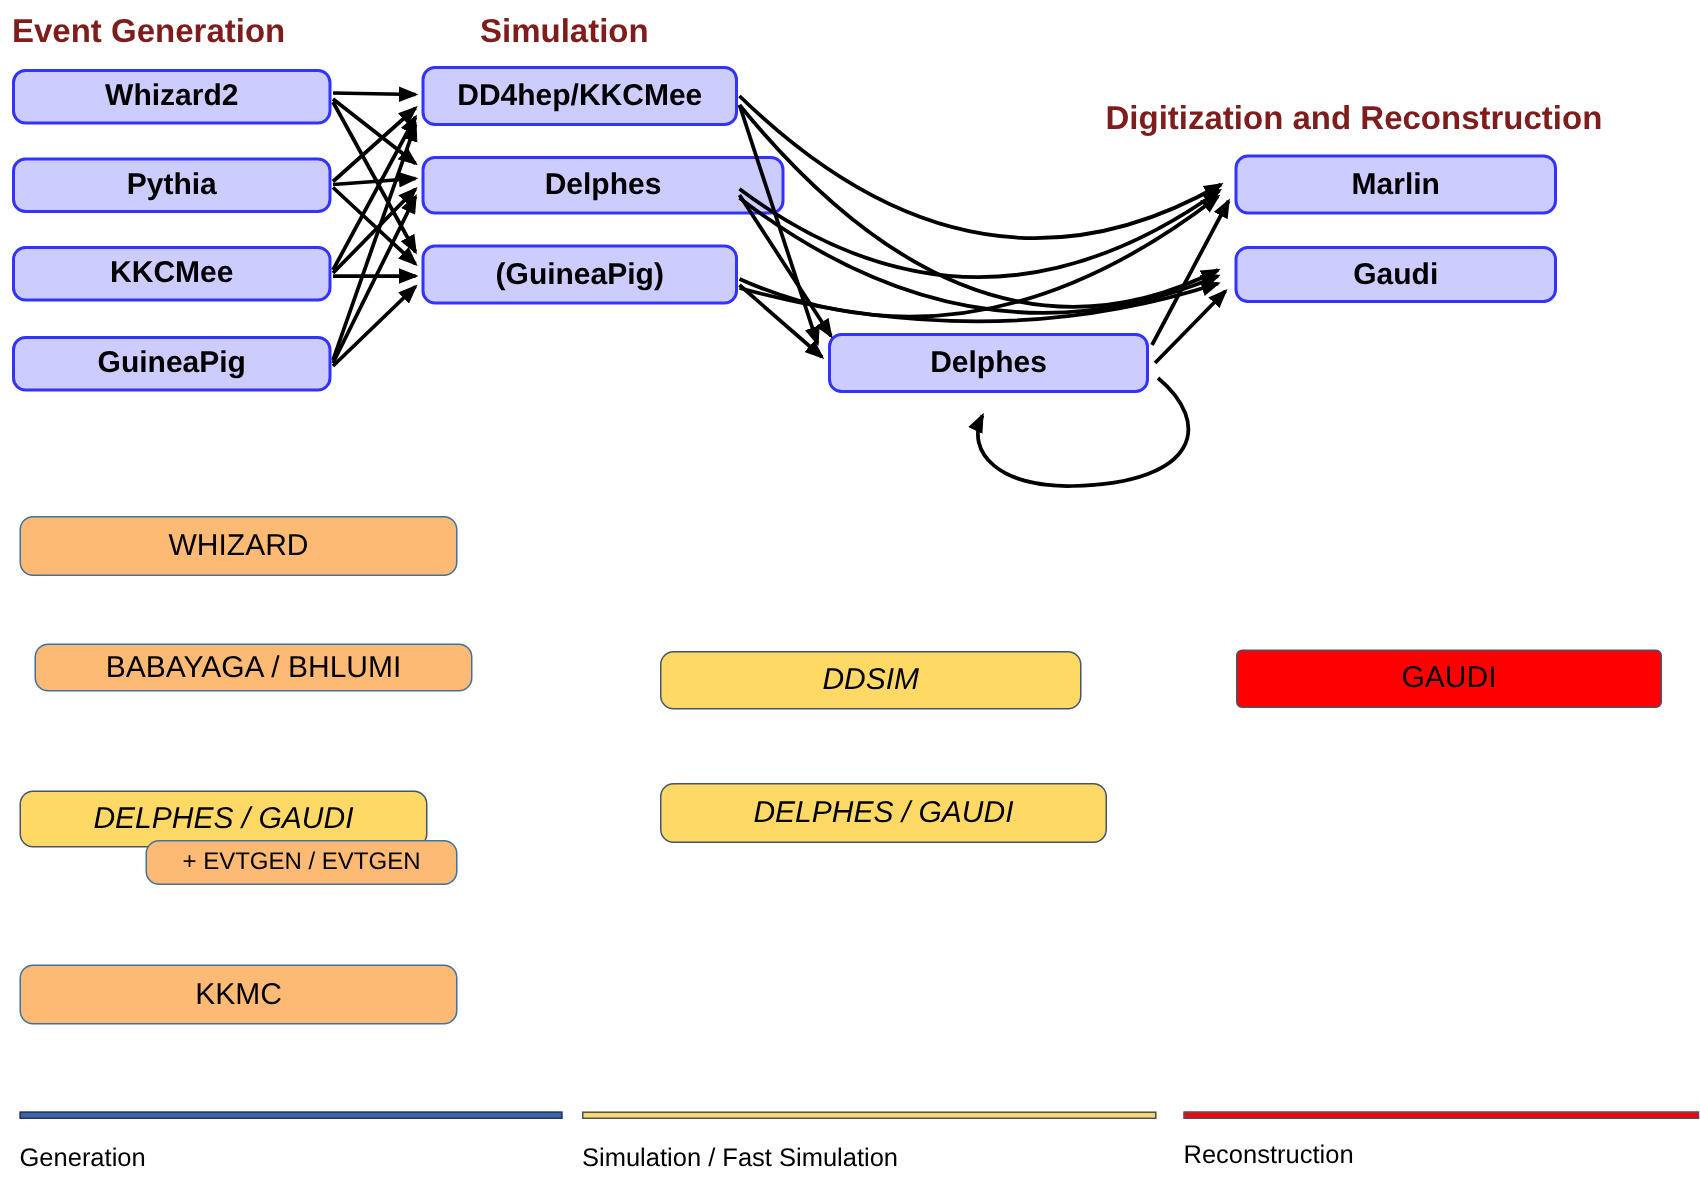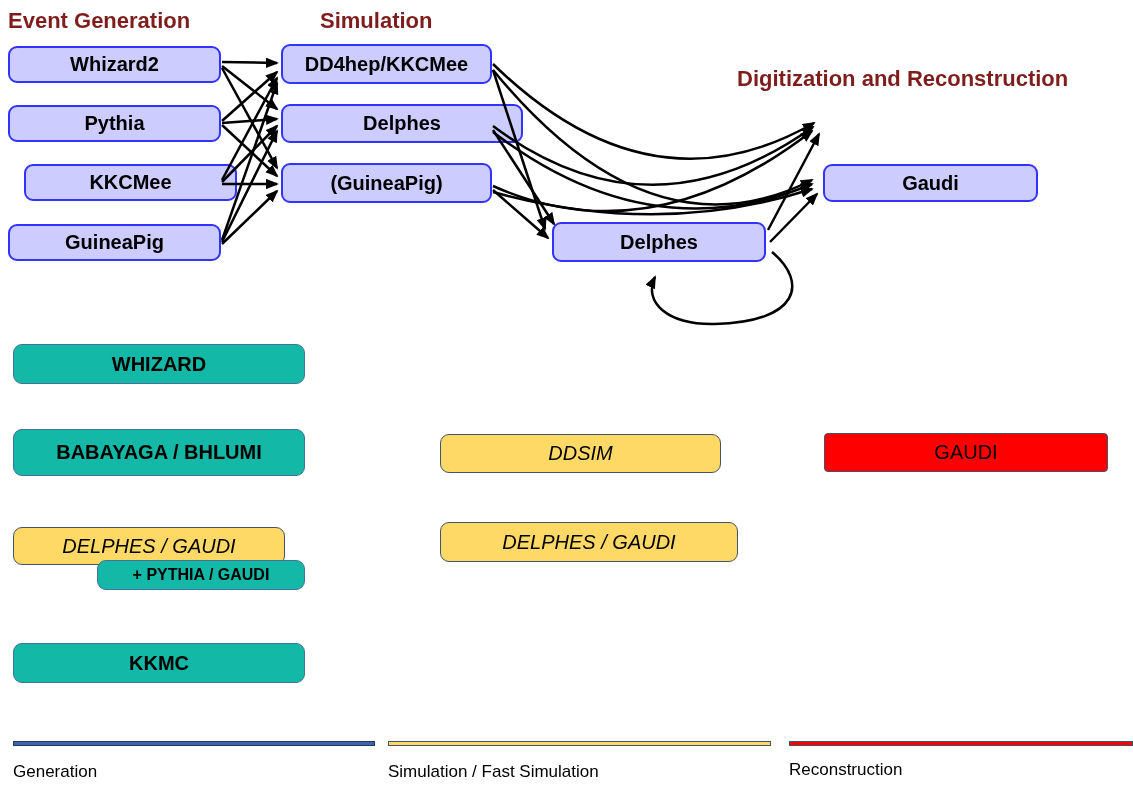--- a/index.html
+++ b/index.html
@@ -3,46 +3,47 @@
 <meta charset="utf-8">
 <style>
   html,body{margin:0;padding:0;background:#fff;}
   #stage{
     position:relative;width:1133px;height:788px;background:#ffffff;overflow:hidden;
     font-family:"Liberation Sans",sans-serif;color:#000;
   }
   .hdr{position:absolute;font-weight:bold;font-size:22px;color:#7f1d1d;white-space:nowrap;}
   .node{position:absolute;box-sizing:border-box;display:flex;align-items:center;justify-content:center;white-space:nowrap;}
   .node-top{background:#ccccff;border:2.5px solid #3333ff;border-radius:9px;font-weight:bold;font-size:20px;}
-  .box-blue{background:#14b8a6;border:1.8px solid #41719c;border-radius:9px;font-size:20px;font-weight:bold;}
+  .box-blue{background:#fdba74;border:1.8px solid #41719c;border-radius:9px;font-size:20px;}
   .box-yellow{background:#ffd966;border:1.8px solid #44546a;border-radius:9px;font-size:20px;font-style:italic;}
   .box-red{background:#ff0000;border:1.8px solid #44546a;border-radius:4px;font-size:20px;}
   .legend-bar{position:absolute;height:5px;box-sizing:border-box;}
   .legend-label{position:absolute;font-size:17px;text-align:left;}
   svg{position:absolute;left:0;top:0;}
 </style>
 </head>
 <body>
 
 <div id="stage">
 
   <div class="hdr" style="left:8px;top:8px;">Event Generation</div>
   <div class="hdr" style="left:320px;top:8px;">Simulation</div>
   <div class="hdr" style="left:737px;top:66px;">Digitization and Reconstruction</div>
 
   <div class="node node-top" style="left:8px;top:46px;width:213px;height:37px;">Whizard2</div>
   <div class="node node-top" style="left:8px;top:105px;width:213px;height:37px;">Pythia</div>
-  <div class="node node-top" style="left:8px;top:164px;width:213px;height:37px;margin-left:16px;">KKCMee</div>
+  <div class="node node-top" style="left:8px;top:164px;width:213px;height:37px;">KKCMee</div>
   <div class="node node-top" style="left:8px;top:224px;width:213px;height:37px;">GuineaPig</div>
 
   <div class="node node-top" style="left:281px;top:44px;width:211px;height:40px;">DD4hep/KKCMee</div>
   <div class="node node-top" style="left:281px;top:104px;width:242px;height:39px;">Delphes</div>
   <div class="node node-top" style="left:281px;top:163px;width:211px;height:40px;">(GuineaPig)</div>
 
   <div class="node node-top" style="left:552px;top:222px;width:214px;height:40px;">Delphes</div>
+  <div class="node node-top" style="left:823px;top:103px;width:215px;height:40px;">Marlin</div>
   <div class="node node-top" style="left:823px;top:164px;width:215px;height:38px;">Gaudi</div>
 
   <svg width="1133" height="340" viewBox="0 0 1133 340">
     <defs>
       <marker id="ah" viewBox="0 0 10 8" refX="8.5" refY="4" markerWidth="5.2" markerHeight="4.2" orient="auto-start-reverse">
         <path d="M0,0 L10,4 L0,8 Z" fill="#000"></path>
       </marker>
     </defs>
     <g stroke="#000" stroke-width="2.5" fill="none">
 
@@ -71,23 +72,23 @@
       <path d="M493,192 Q660,238 812,189" marker-end="url(#ah)"></path>
 
       <path d="M768,230 L819,134" marker-end="url(#ah)"></path>
       <path d="M770,242 L817,194" marker-end="url(#ah)"></path>
 
       <path d="M772,252 C808,282 800,322 715,324 C667,325 643,302 655,277" marker-end="url(#ah)"></path>
     </g>
   </svg>
 
   <div class="node box-blue" style="left:13px;top:344px;width:292px;height:40px;">WHIZARD</div>
-  <div class="node box-blue" style="left:13px;top:429px;width:292px;height:47px;">BABAYAGA / BHLUMI</div>
+  <div class="node box-blue" style="left:23px;top:429px;width:292px;height:32px;">BABAYAGA / BHLUMI</div>
   <div class="node box-yellow" style="left:13px;top:527px;width:272px;height:38px;">DELPHES / GAUDI</div>
-  <div class="node box-blue" style="left:97px;top:560px;width:208px;height:30px;font-size:16px;">+ PYTHIA / GAUDI</div>
+  <div class="node box-blue" style="left:97px;top:560px;width:208px;height:30px;font-size:16px;">+ EVTGEN / EVTGEN</div>
   <div class="node box-blue" style="left:13px;top:643px;width:292px;height:40px;">KKMC</div>
 
   <div class="node box-yellow" style="left:440px;top:434px;width:281px;height:39px;">DDSIM</div>
   <div class="node box-yellow" style="left:440px;top:522px;width:298px;height:40px;">DELPHES / GAUDI</div>
 
   <div class="node box-red" style="left:824px;top:433px;width:284px;height:39px;">GAUDI</div>
 
   <div class="legend-bar" style="left:13px;top:741px;width:362px;background:#3e63a8;border:1.5px solid #1f3864;"></div>
   <div class="legend-bar" style="left:388px;top:741px;width:383px;background:#ffd966;border:1.5px solid #44546a;"></div>
   <div class="legend-bar" style="left:789px;top:741px;width:344px;background:#ff0000;border:1.5px solid #44546a;"></div>

